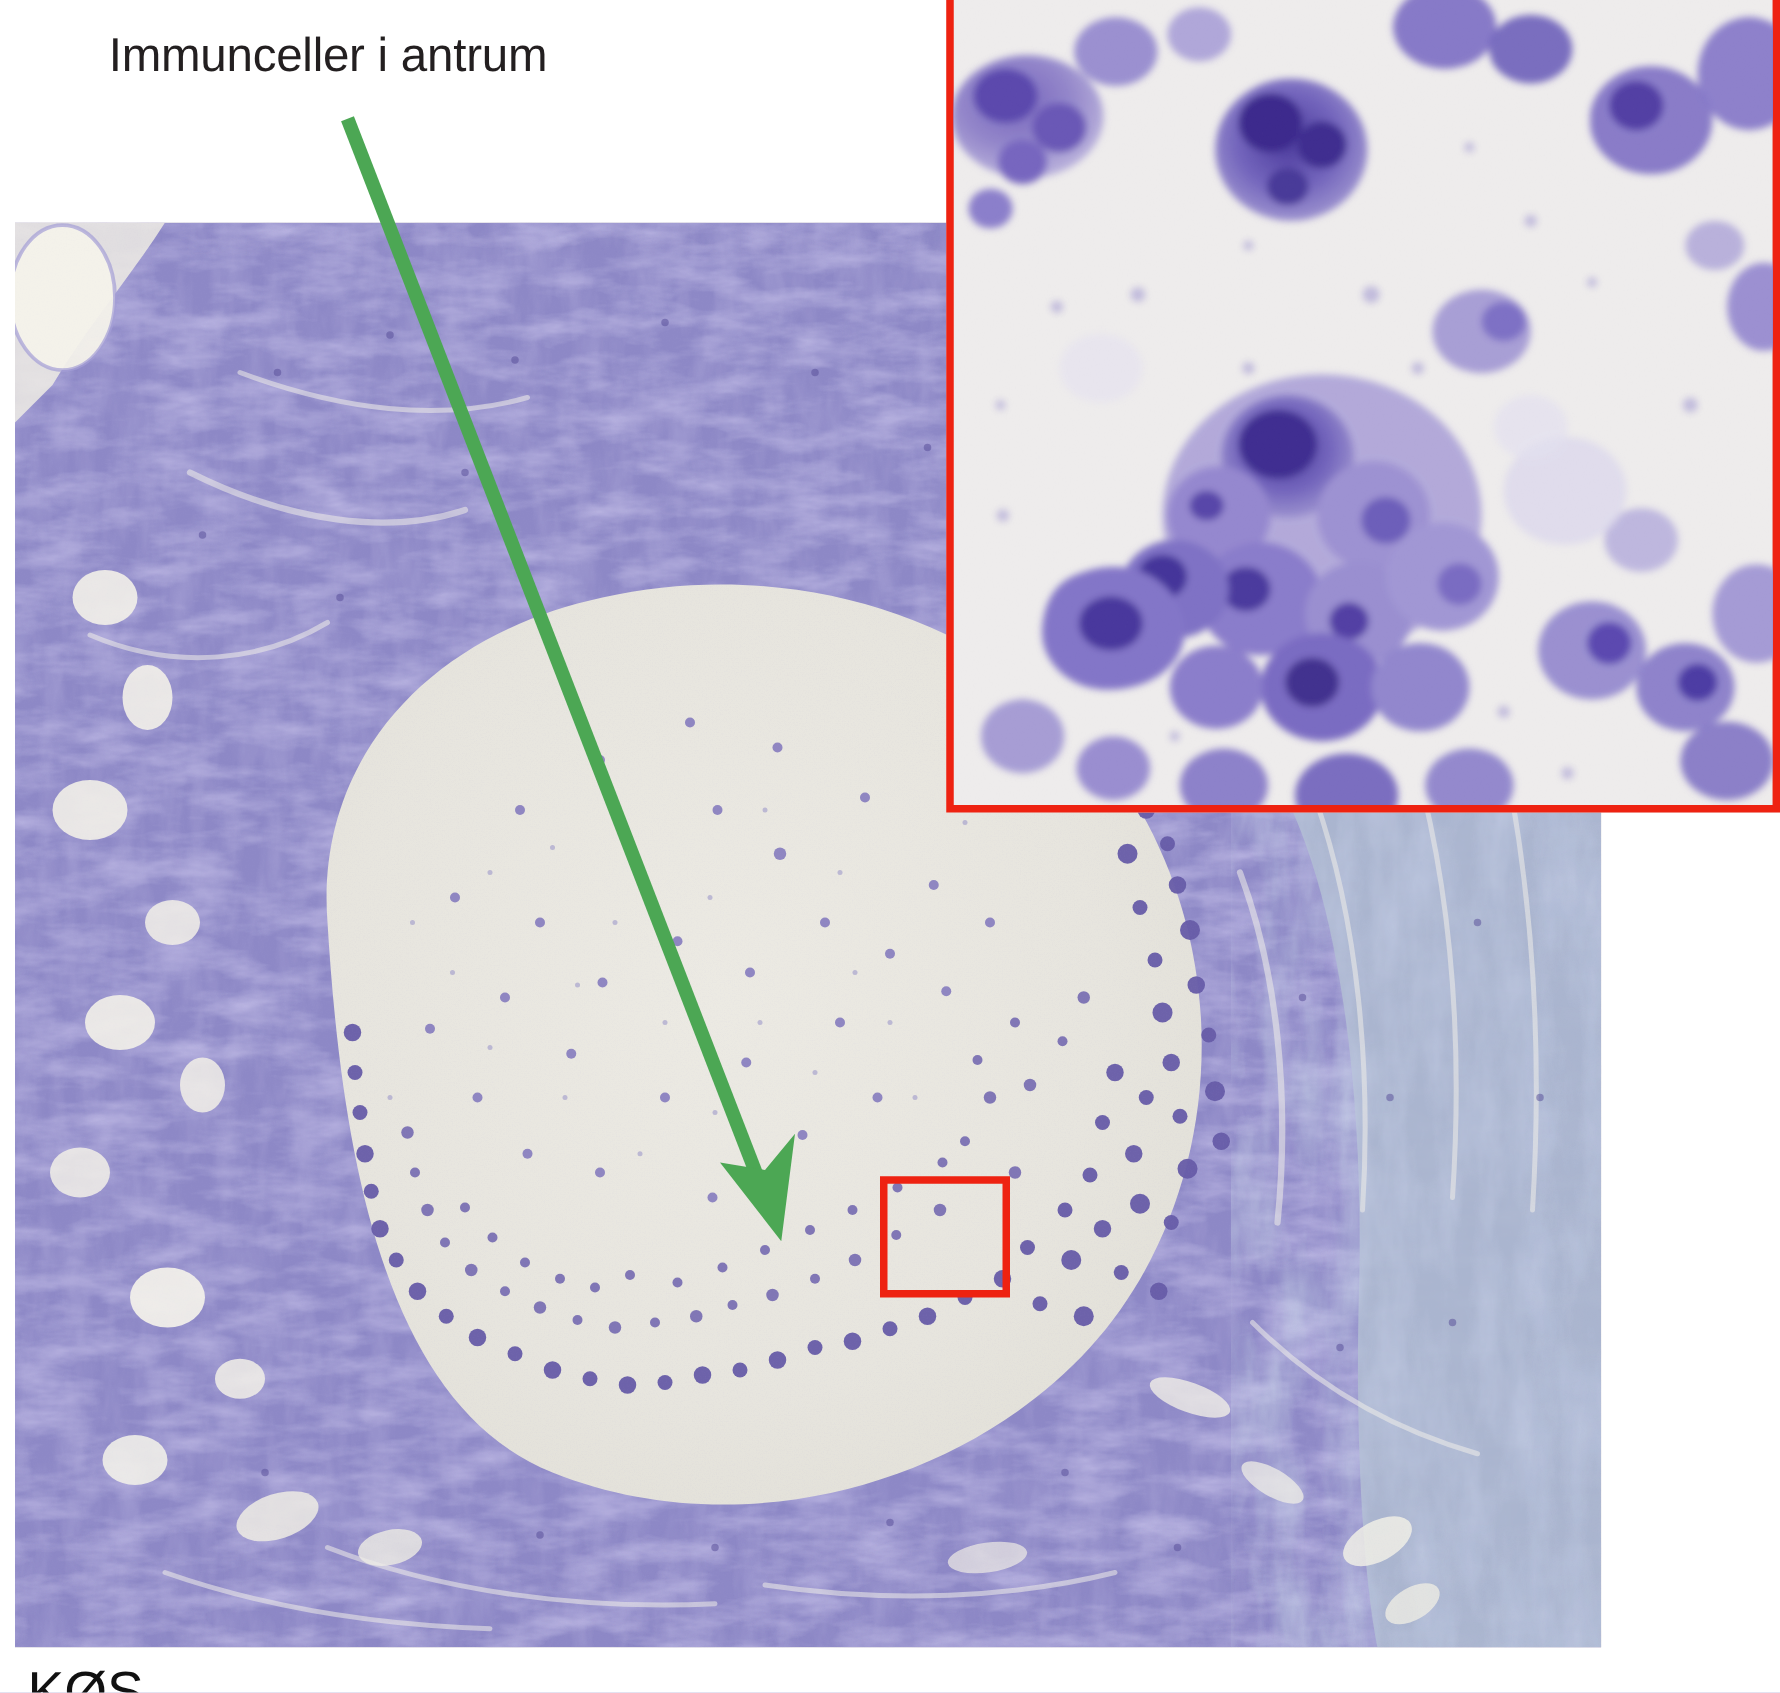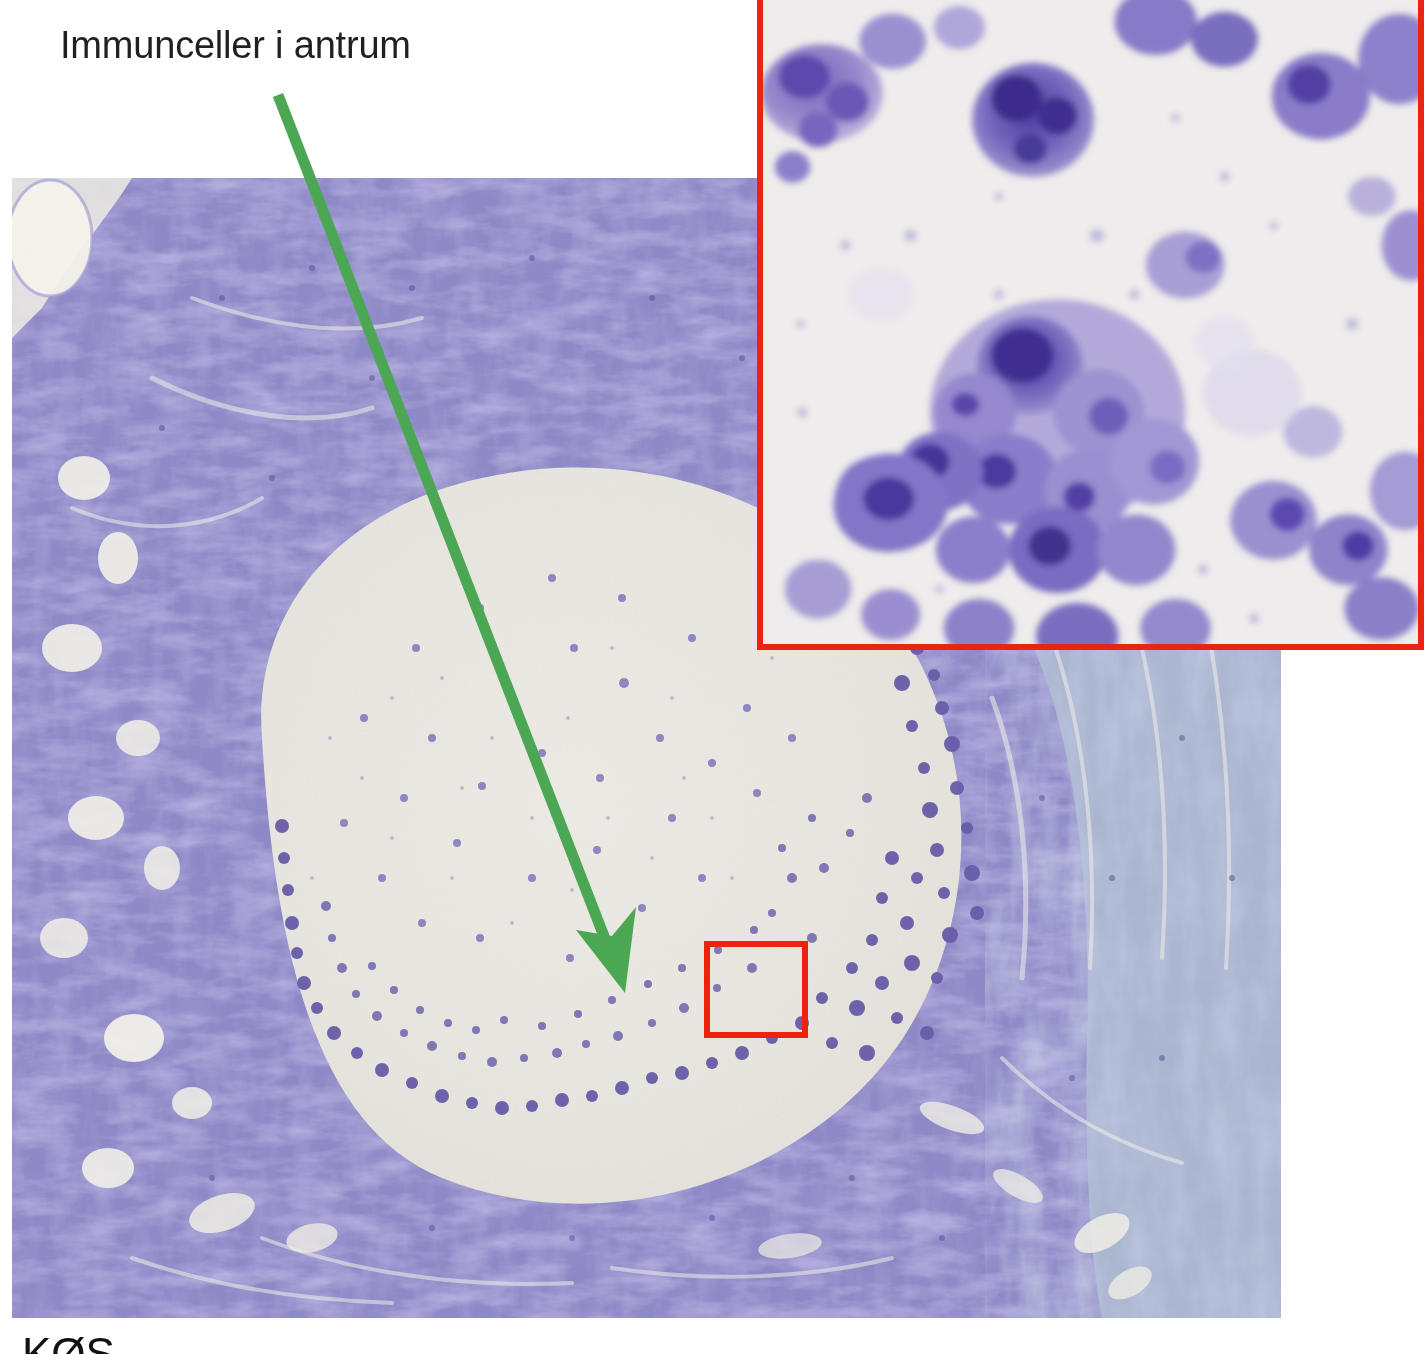--- a/index.html
+++ b/index.html
@@ -5,21 +5,21 @@
 <style>
   html,body{margin:0;padding:0;background:#ffffff;}
   body{
     width:1424px;height:1354px;position:relative;overflow:hidden;
     font-family:"Liberation Sans", sans-serif;
     -webkit-font-smoothing:antialiased;
   }
 
   
   #slide-title{
-    position:absolute;left:60px;top:22px;
+    position:absolute;left:87px;top:22px;
     font-size:38px;line-height:46px;letter-spacing:-0.2px;
     color:#231f20;white-space:nowrap;
   }
 
   
   #bottom-caption{
     position:absolute;left:22px;top:1330px;
     font-size:44px;line-height:48px;font-weight:400;
     color:#111111;white-space:nowrap;
   }

